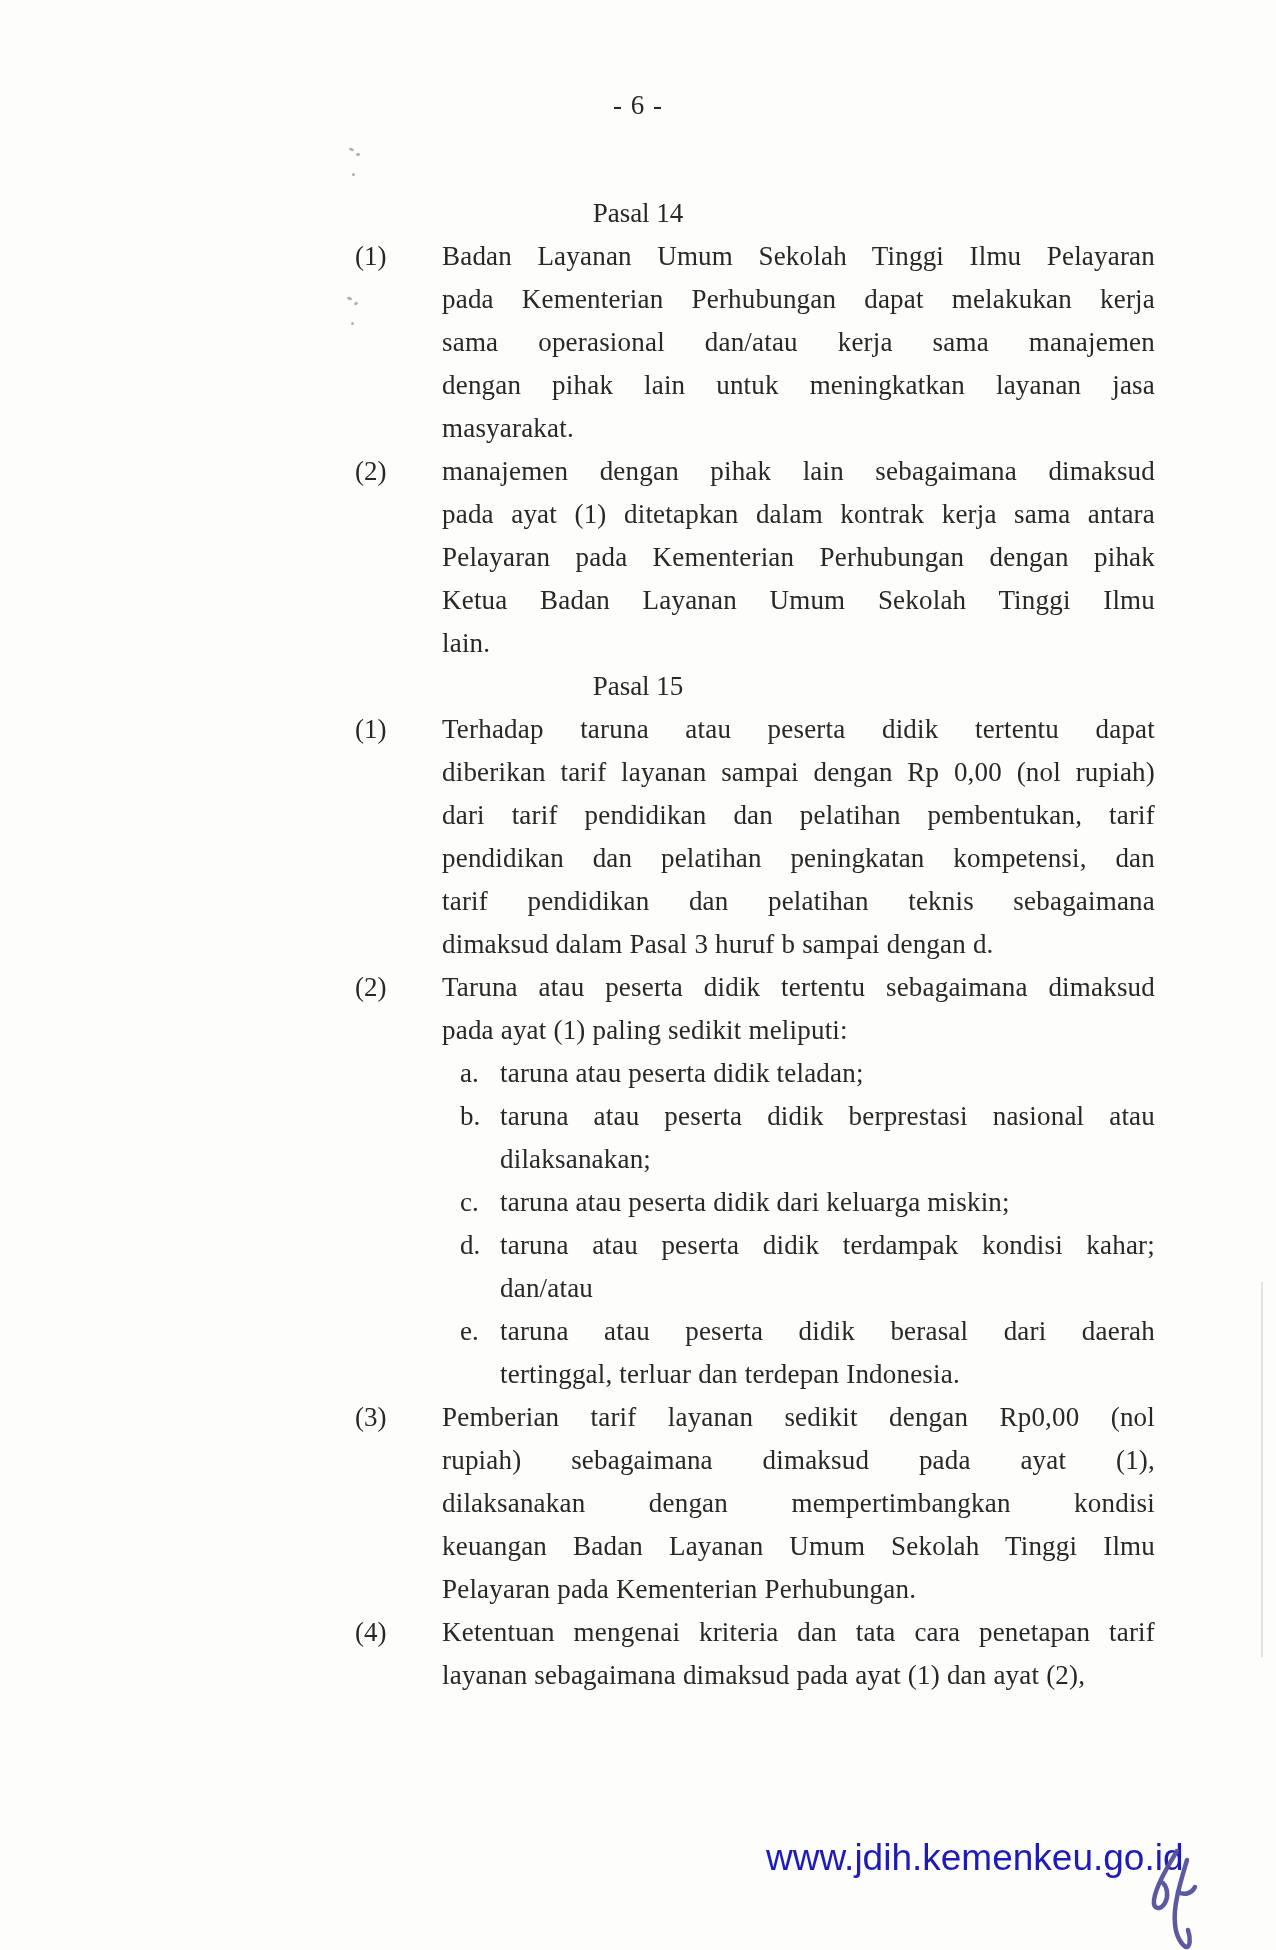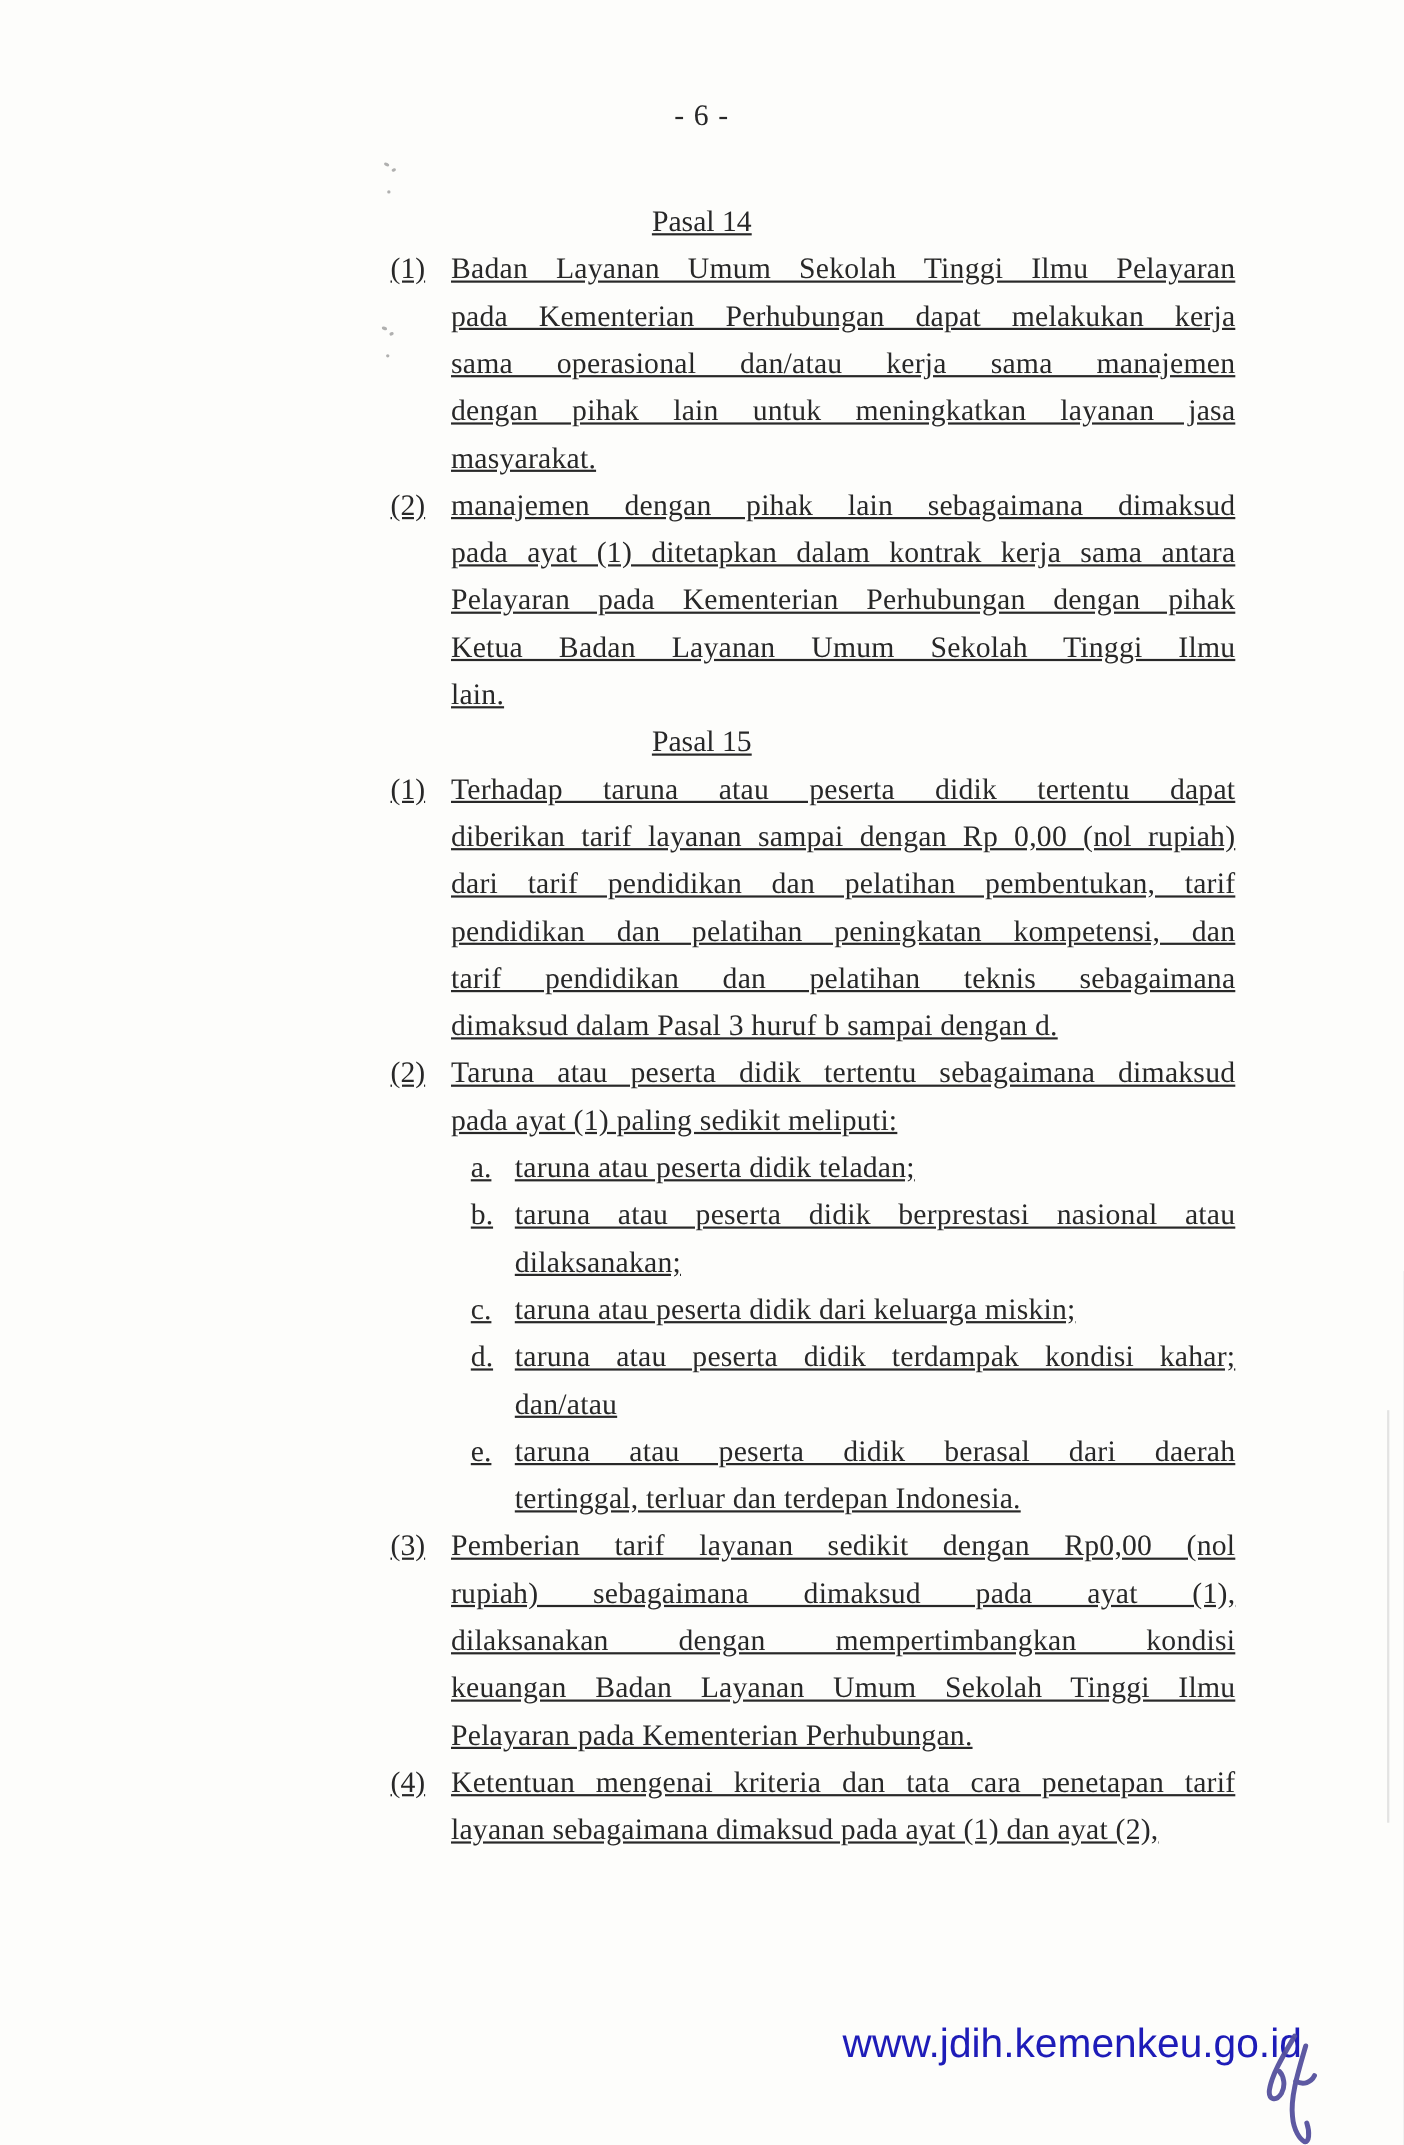--- a/index.html
+++ b/index.html
@@ -11,33 +11,33 @@
     font-family:"Liberation Serif","DejaVu Serif",serif;
     color:#282828;
     overflow:hidden;
   }
   .page-number{
     position:absolute;top:90px;left:0;width:1276px;
     text-align:center;font-size:27px;line-height:30px;
     letter-spacing:1px;
   }
   #sections{
-    position:absolute;top:180px;left:0;width:1276px;text-decoration:underline;
+    position:absolute;top:192px;left:0;width:1276px;
   }
   .section-title{
     height:43px;line-height:43px;
     text-align:center;font-size:27px;
   }
   .section-title.gap{}
   .item{display:flex;align-items:flex-start;}
   .item-num{
     flex:none;margin-left:355px;width:55px;
     font-size:27px;line-height:43px;
   }
-  .item-lines{flex:none;width:713px;}
+  .item-lines{flex:none;width:713px;margin-left:32px;}
   .line{
     font-size:27px;line-height:43px;
     text-align:justify;text-align-last:justify;
     letter-spacing:.2px;
     white-space:normal;
   }
   .line.last{text-align:justify;text-align-last:left;}
   .sub{display:flex;align-items:flex-start;}
   .sub-letter{flex:none;margin-left:18px;width:40px;font-size:27px;line-height:43px;}
   .sub-lines{flex:none;width:655px;}

